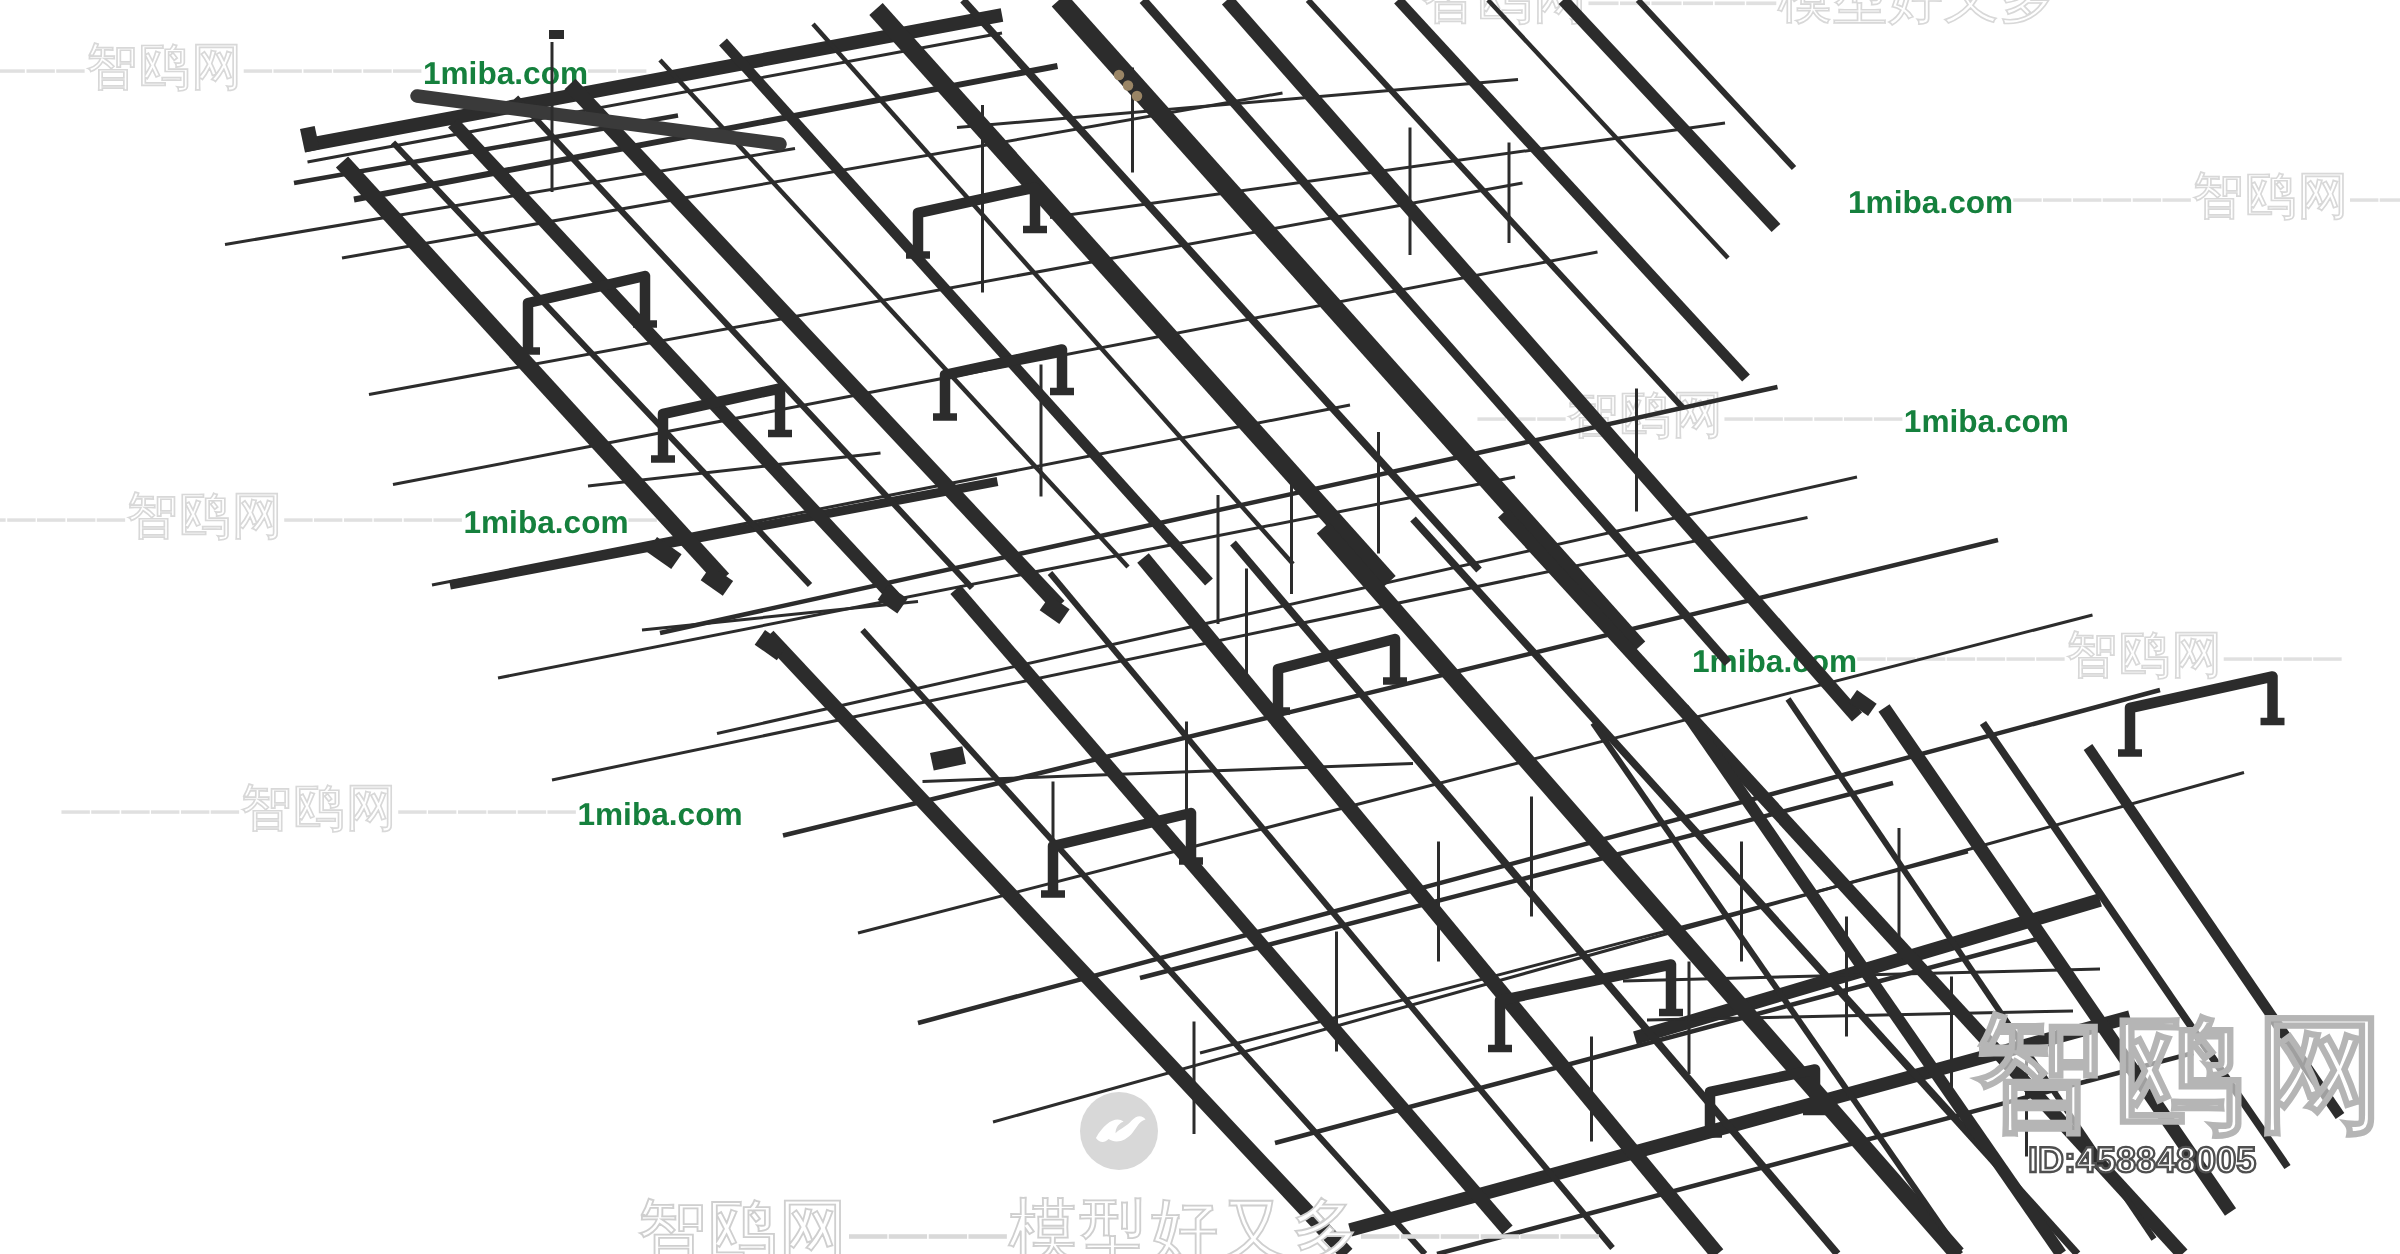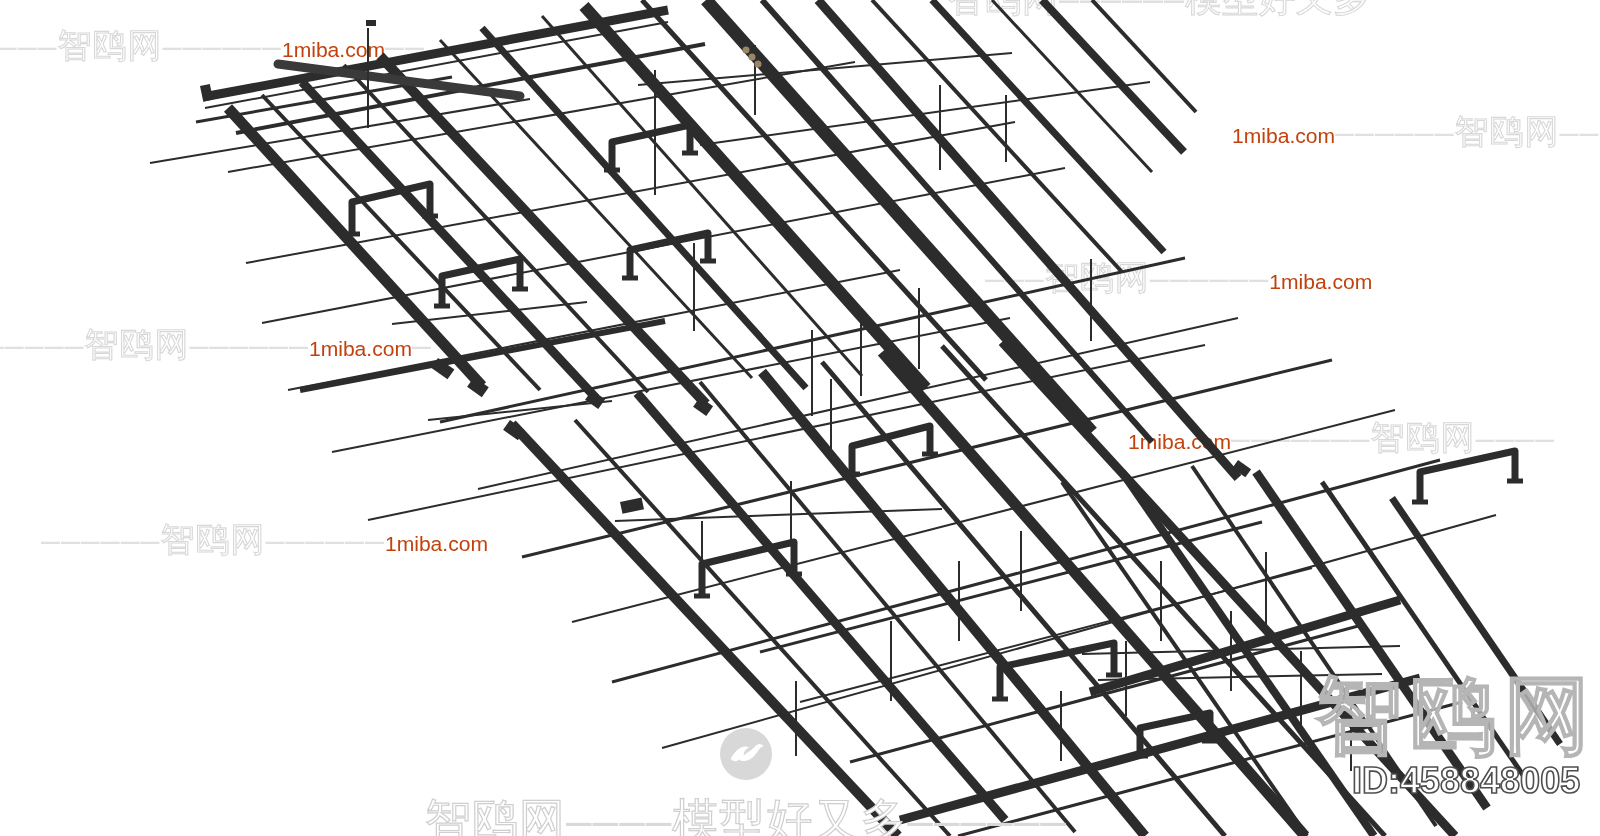--- a/index.html
+++ b/index.html
@@ -2,21 +2,21 @@
 <html><head>
 <meta charset="utf-8">
 <style>
   html,body{margin:0;padding:0;background:#fff;}
   body{font-family:"Liberation Sans", sans-serif;}
   .stage{position:relative;width:1600px;height:836px;overflow:hidden;background:#fff;}
   .wm-rows{position:absolute;inset:0;z-index:1;}
   .wm-row{position:absolute;white-space:nowrap;line-height:1.15;}
   .wm-cjk{color:#fff;-webkit-text-stroke:1.1px #d8d8d8;letter-spacing:1px;}
   .wm-dash{color:#e0e0e0;letter-spacing:1px;}
-  .wm-lat{color:#c2410c;font-size:.62em;font-weight:normal;}
+  .wm-lat{color:#15803d;font-size:.62em;font-weight:bold;}
   #model{position:absolute;left:0;top:0;z-index:2;}
   .wm-top{position:absolute;z-index:3;white-space:nowrap;flex-direction:column;}
   .wm-center{display:flex;align-items:center;gap:10px;}
   .wm-center .wm-cjk{-webkit-text-stroke:1.2px #cfcfcf;}
   .wm-center .wm-dash{color:#d9d9d9;}
   .logo-circle{display:inline-flex;align-items:center;justify-content:center;
     width:52px;height:52px;border-radius:50%;background:#d8d8d8;flex:0 0 auto;}
   .wm-big{color:rgba(255,255,255,.55);-webkit-text-stroke:1.5px #b5b5b5;
     letter-spacing:8px;font-weight:bold;}
   .wm-id{color:#fff;-webkit-text-stroke:1.6px #4f4f4f;font-weight:bold;letter-spacing:0;}
@@ -171,15 +171,15 @@
     <span class="logo-circle">
       <svg width="40" height="40" viewBox="-26 -26 52 52">
         <path d="M-20,6 C-12,-8 -2,-13 4,-8 C0,-7 -3,-3 -3,2 C1,-2 7,-4 11,-9 C16,-15 21,-13 23,-10 C18,-9 16,-4 12,1 C6,9 -3,11 -9,7 C-13,11 -17,10 -20,6 Z" fill="#ffffff"></path>
       </svg>
     </span>
     <span id="wm-center-text"><span class="wm-cjk">智鸥网</span><span class="wm-dash">––––</span><span class="wm-cjk">模型好又多</span><span class="wm-dash">––––––</span></span>
   </div>
 
   <div class="wm-top wm-big" style="left: 1316px; top: 658px; font-size: 86px;">智鸥网</div>
 
-  <div class="wm-top wm-id" style="left: 1352px; top: 760px; font-size: 36px;">ID:458848005</div>
+  <div class="wm-top wm-id" style="left: 1352px; top: 760px; font-size: 24px;">ID:458848005</div>
 
 </div>
 
 </body></html>

